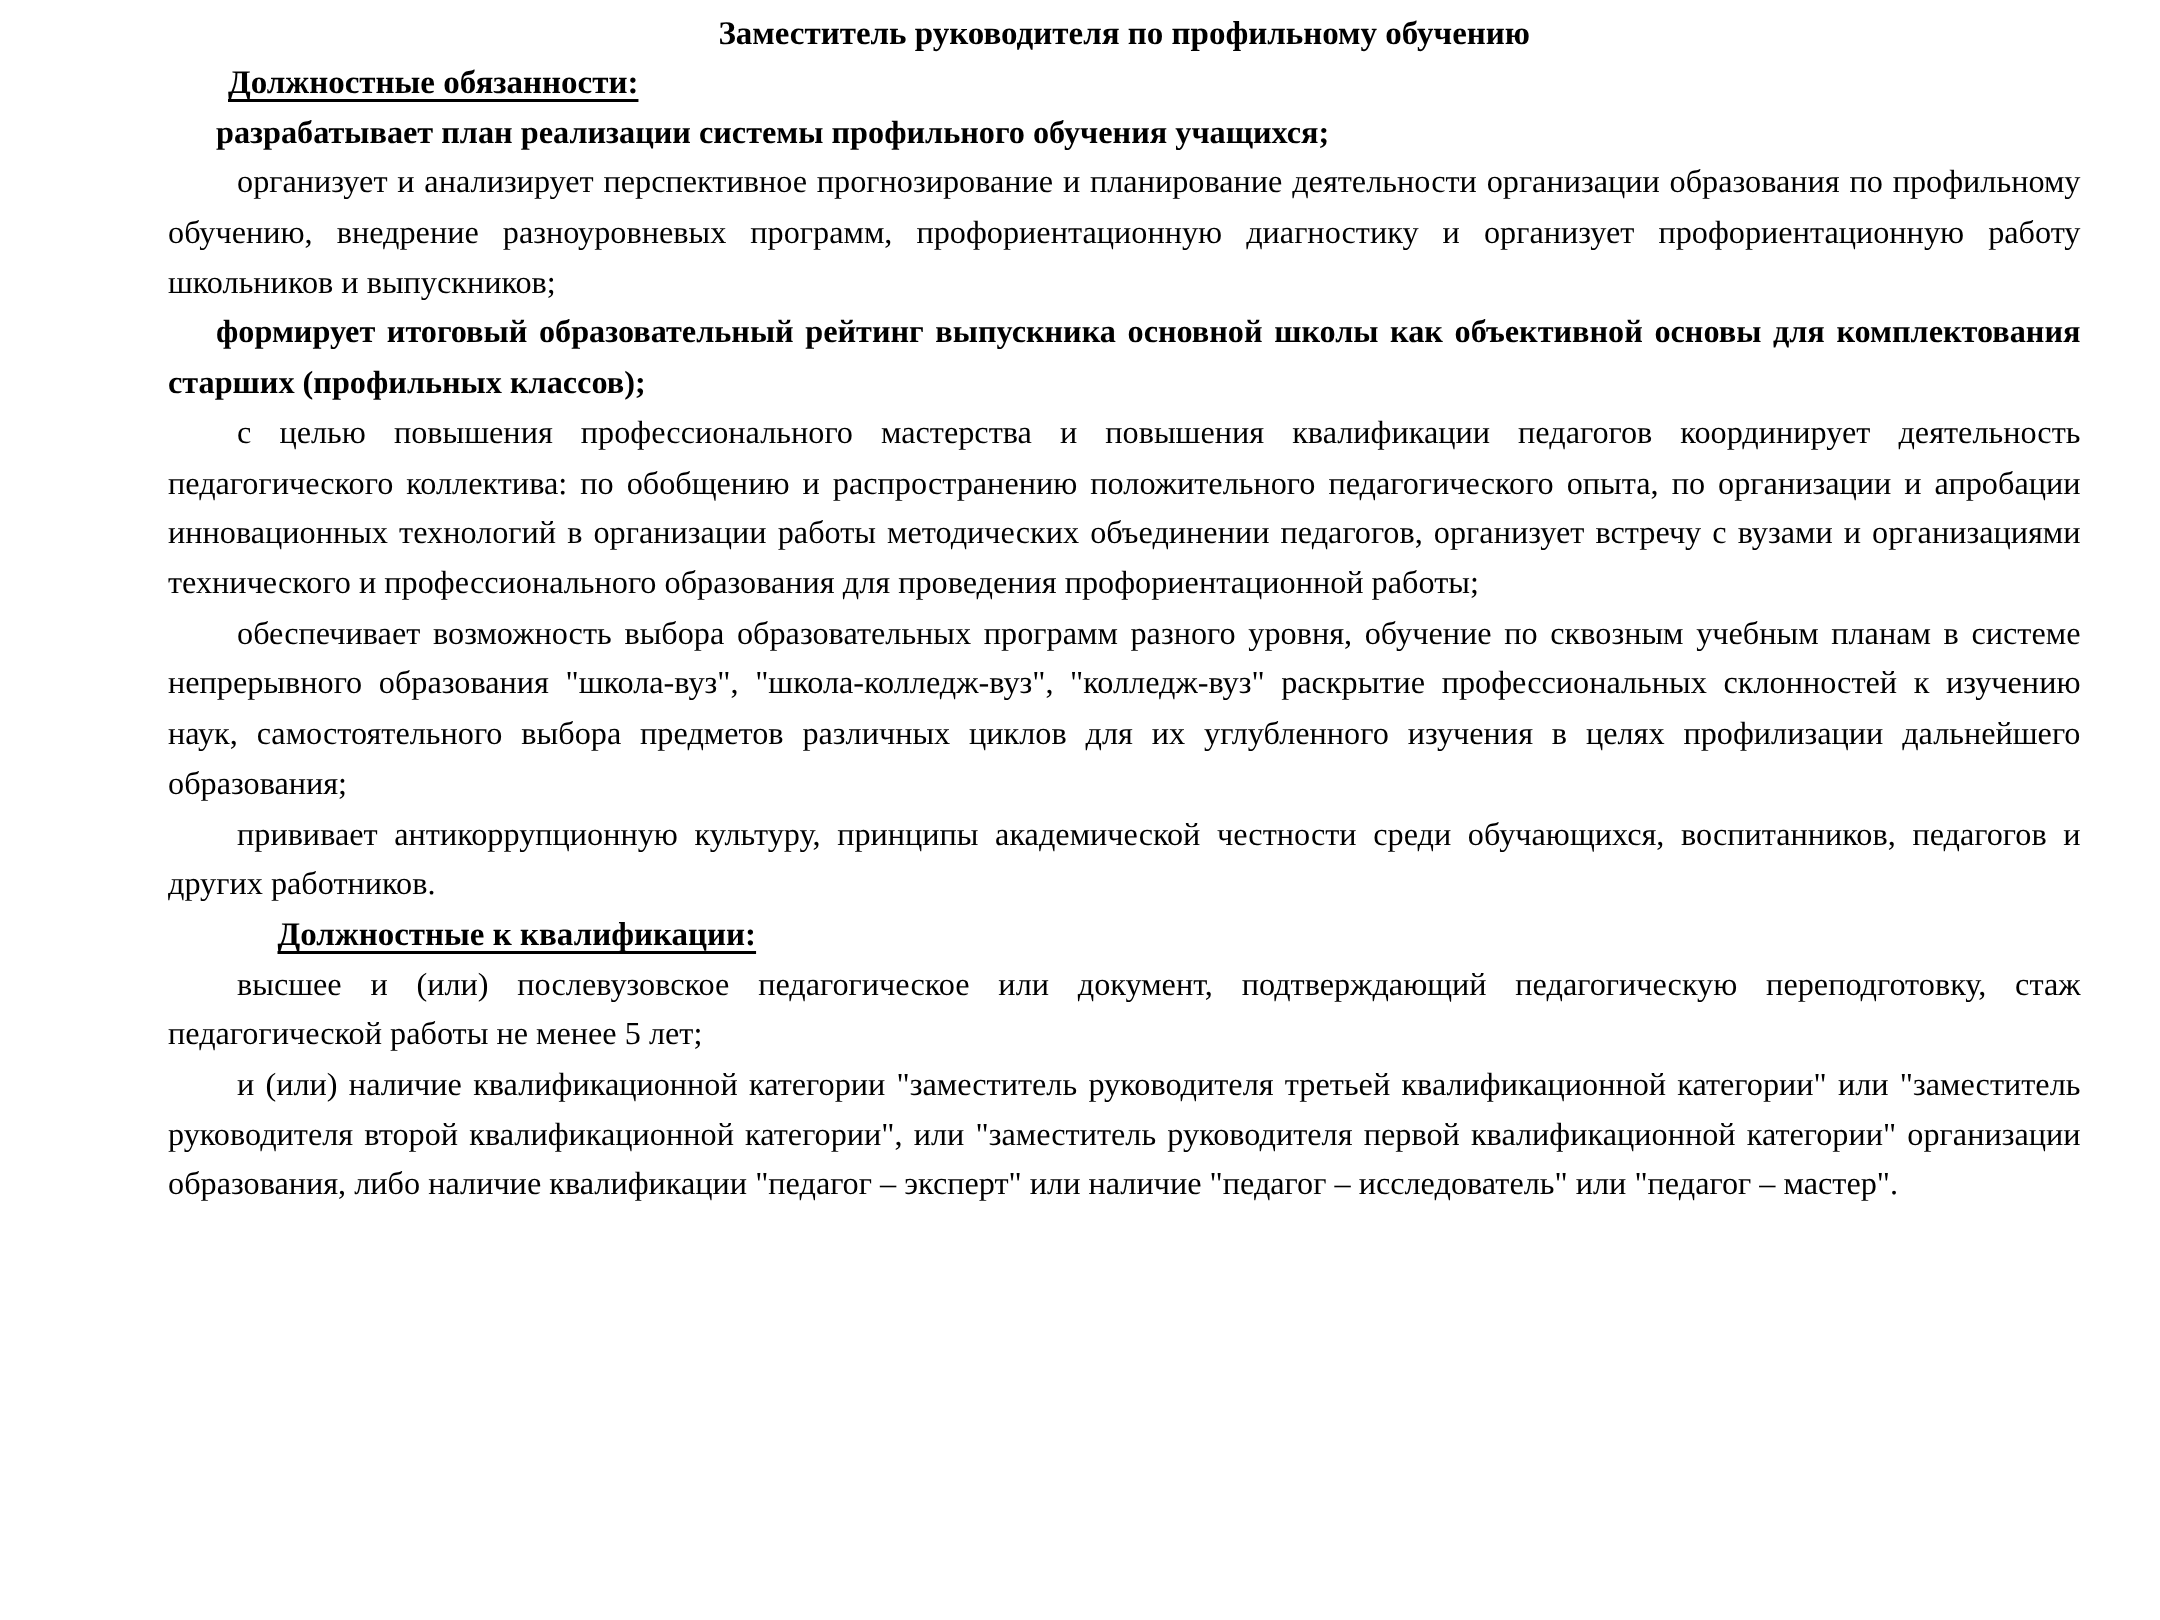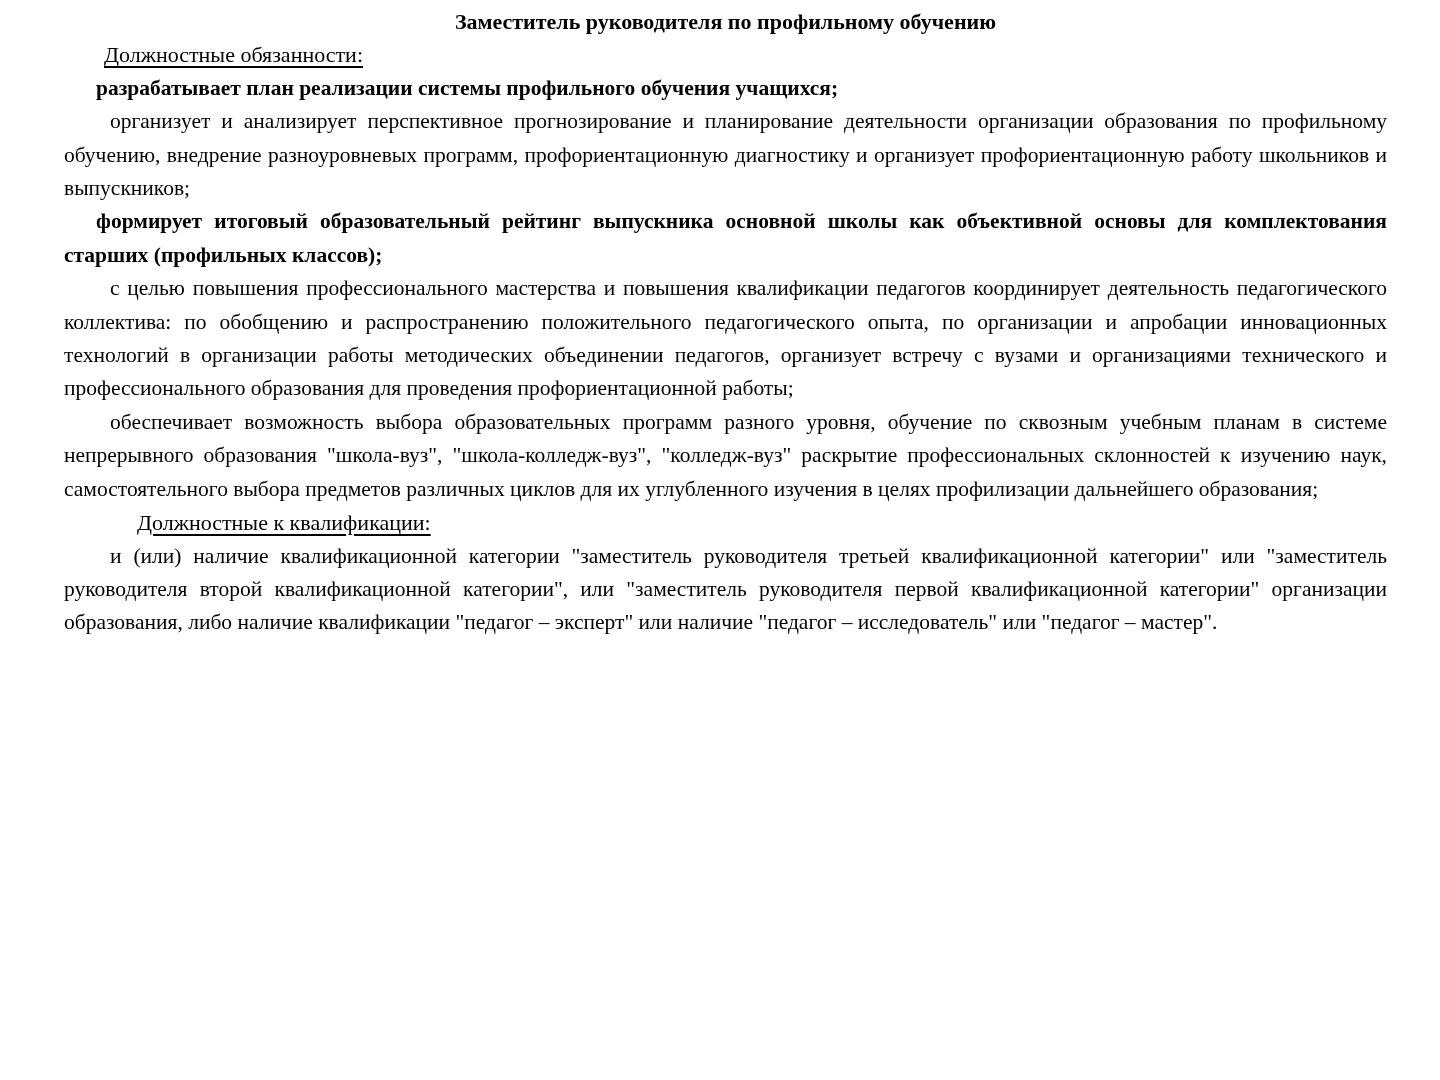--- a/index.html
+++ b/index.html
@@ -9,34 +9,34 @@
   }
   body {
     width: 1440px;
     height: 1080px;
     overflow: hidden;
   }
   .page {
     box-sizing: border-box;
     width: 1440px;
     height: 876px;
-    padding: 5px 53px 0 64px;
+    padding: 5px 53px 0 112px;
     font-family: "Liberation Serif", "DejaVu Serif", serif;
     font-size: 21.5px;
     line-height: 33.4px;
     color: #000000;
   }
   .doc-title {
     text-align: center;
     font-weight: bold;
     margin: 0;
     font-size: 22px;
   }
   .section-heading {
-    font-weight: normal;
+    font-weight: bold;
     margin: 0;
     font-size: 22px;
   }
   .section-heading .underlined {
     text-decoration: underline;
     text-decoration-thickness: 2px;
     text-underline-offset: 4px;
   }
   .indent-heading-1 { text-indent: 40px; }
   .indent-heading-2 { text-indent: 73px; }
@@ -62,19 +62,21 @@
   <p class="body-paragraph">организует и анализирует перспективное прогнозирование и планирование деятельности организации образования по профильному обучению, внедрение разноуровневых программ, профориентационную диагностику и организует профориентационную работу школьников и выпускников;</p>
 
   <p class="body-paragraph small-indent">формирует итоговый образовательный рейтинг выпускника основной школы как объективной основы для комплектования старших (профильных классов);</p>
 
   <p class="body-paragraph">с целью повышения профессионального мастерства и повышения квалификации педагогов координирует деятельность педагогического коллектива: по обобщению и распространению положительного педагогического опыта, по организации и апробации инновационных технологий в организации работы методических объединении педагогов, организует встречу с вузами и организациями технического и профессионального образования для проведения профориентационной работы;</p>
 
   <p class="body-paragraph">обеспечивает возможность выбора образовательных программ разного уровня, обучение по сквозным учебным планам в системе непрерывного образования "школа-вуз", "школа-колледж-вуз", "колледж-вуз" раскрытие профессиональных склонностей к изучению наук, самостоятельного выбора предметов различных циклов для их углубленного изучения в целях профилизации дальнейшего образования;</p>
 
 
 
+  <p class="body-paragraph">прививает антикоррупционную культуру, принципы академической честности среди обучающихся, воспитанников, педагогов и других работников.</p>
 
   <p class="section-heading indent-heading-2"><span class="underlined">Должностные к квалификации:</span></p>
 
+  <p class="body-paragraph">высшее и (или) послевузовское педагогическое или документ, подтверждающий педагогическую переподготовку, стаж педагогической работы не менее 5 лет;</p>
 
   <p class="body-paragraph">и (или) наличие квалификационной категории "заместитель руководителя третьей квалификационной категории" или "заместитель руководителя второй квалификационной категории", или "заместитель руководителя первой квалификационной категории" организации образования, либо наличие квалификации "педагог – эксперт" или наличие "педагог – исследователь" или "педагог – мастер".</p>
 
 </div>
 
 </body></html>

